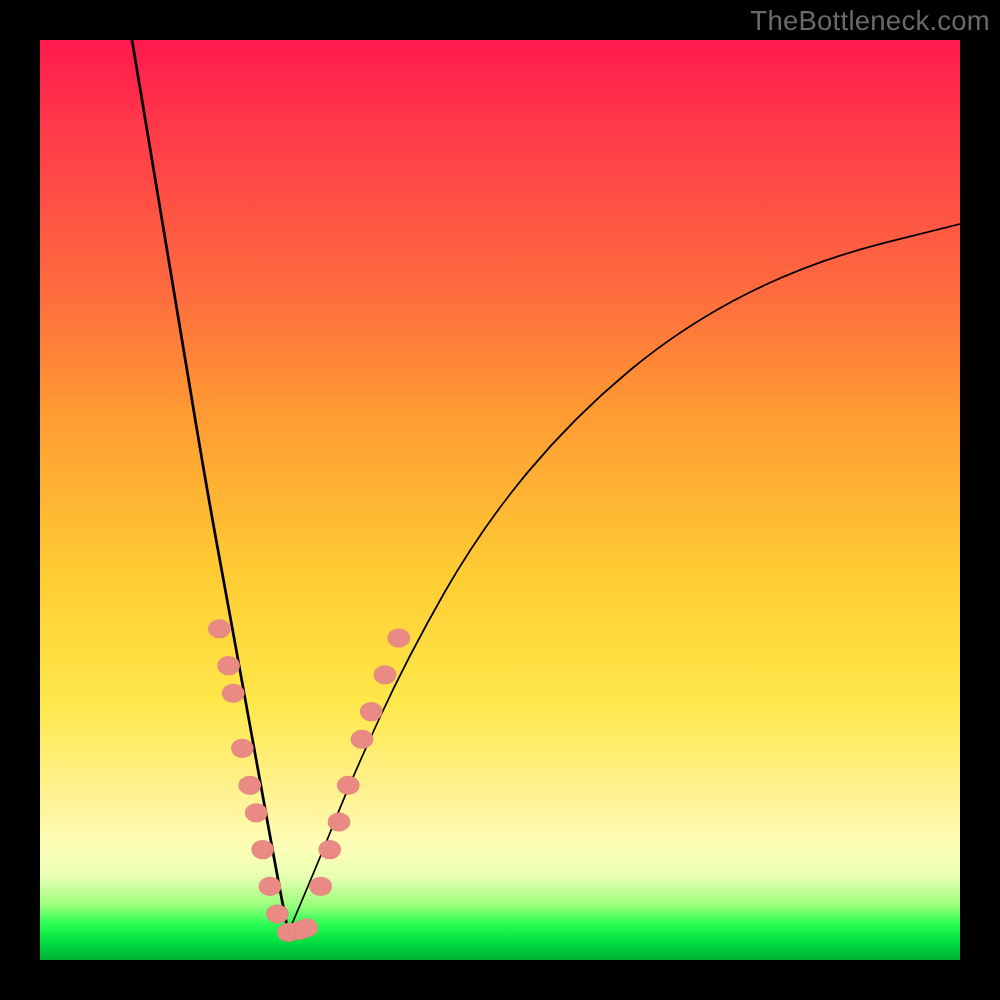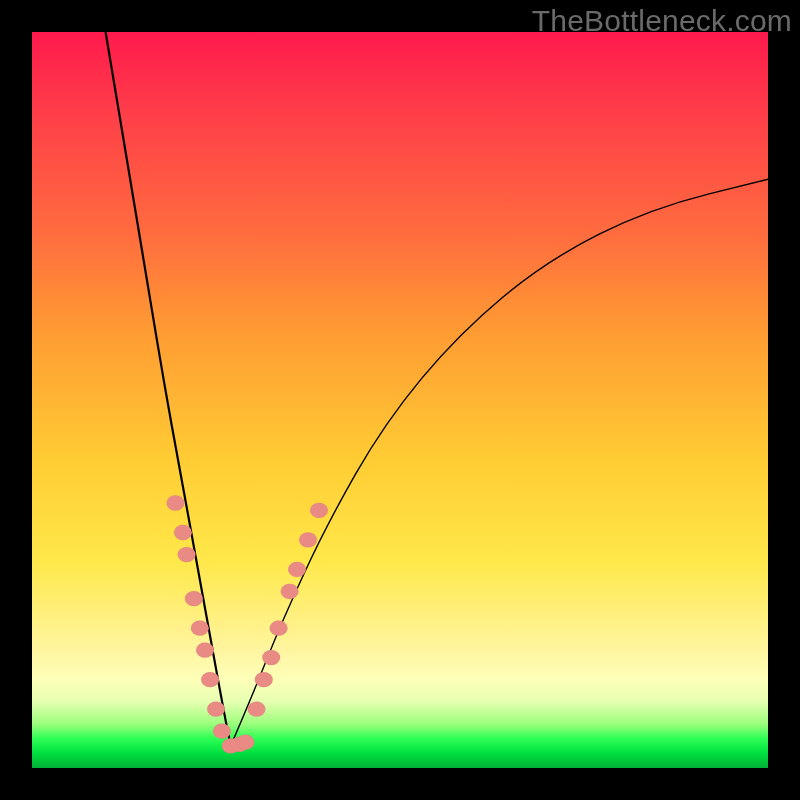--- a/index.html
+++ b/index.html
@@ -39,21 +39,21 @@
         #2eff55 96%,
         #00e040 98%,
         #00b035 100%
       );
   }
   .watermark {
     position: absolute;
     top: 4px;
     right: 8px;
     color: #6a6a6a;
-    font-size: 30px;
+    font-size: 22px;
     font-weight: 500;
     letter-spacing: 0.2px;
     user-select: none;
   }
   svg.overlay {
     position: absolute;
     left: 0; top: 0;
     width: 736px;
     height: 736px;
     overflow: visible;

